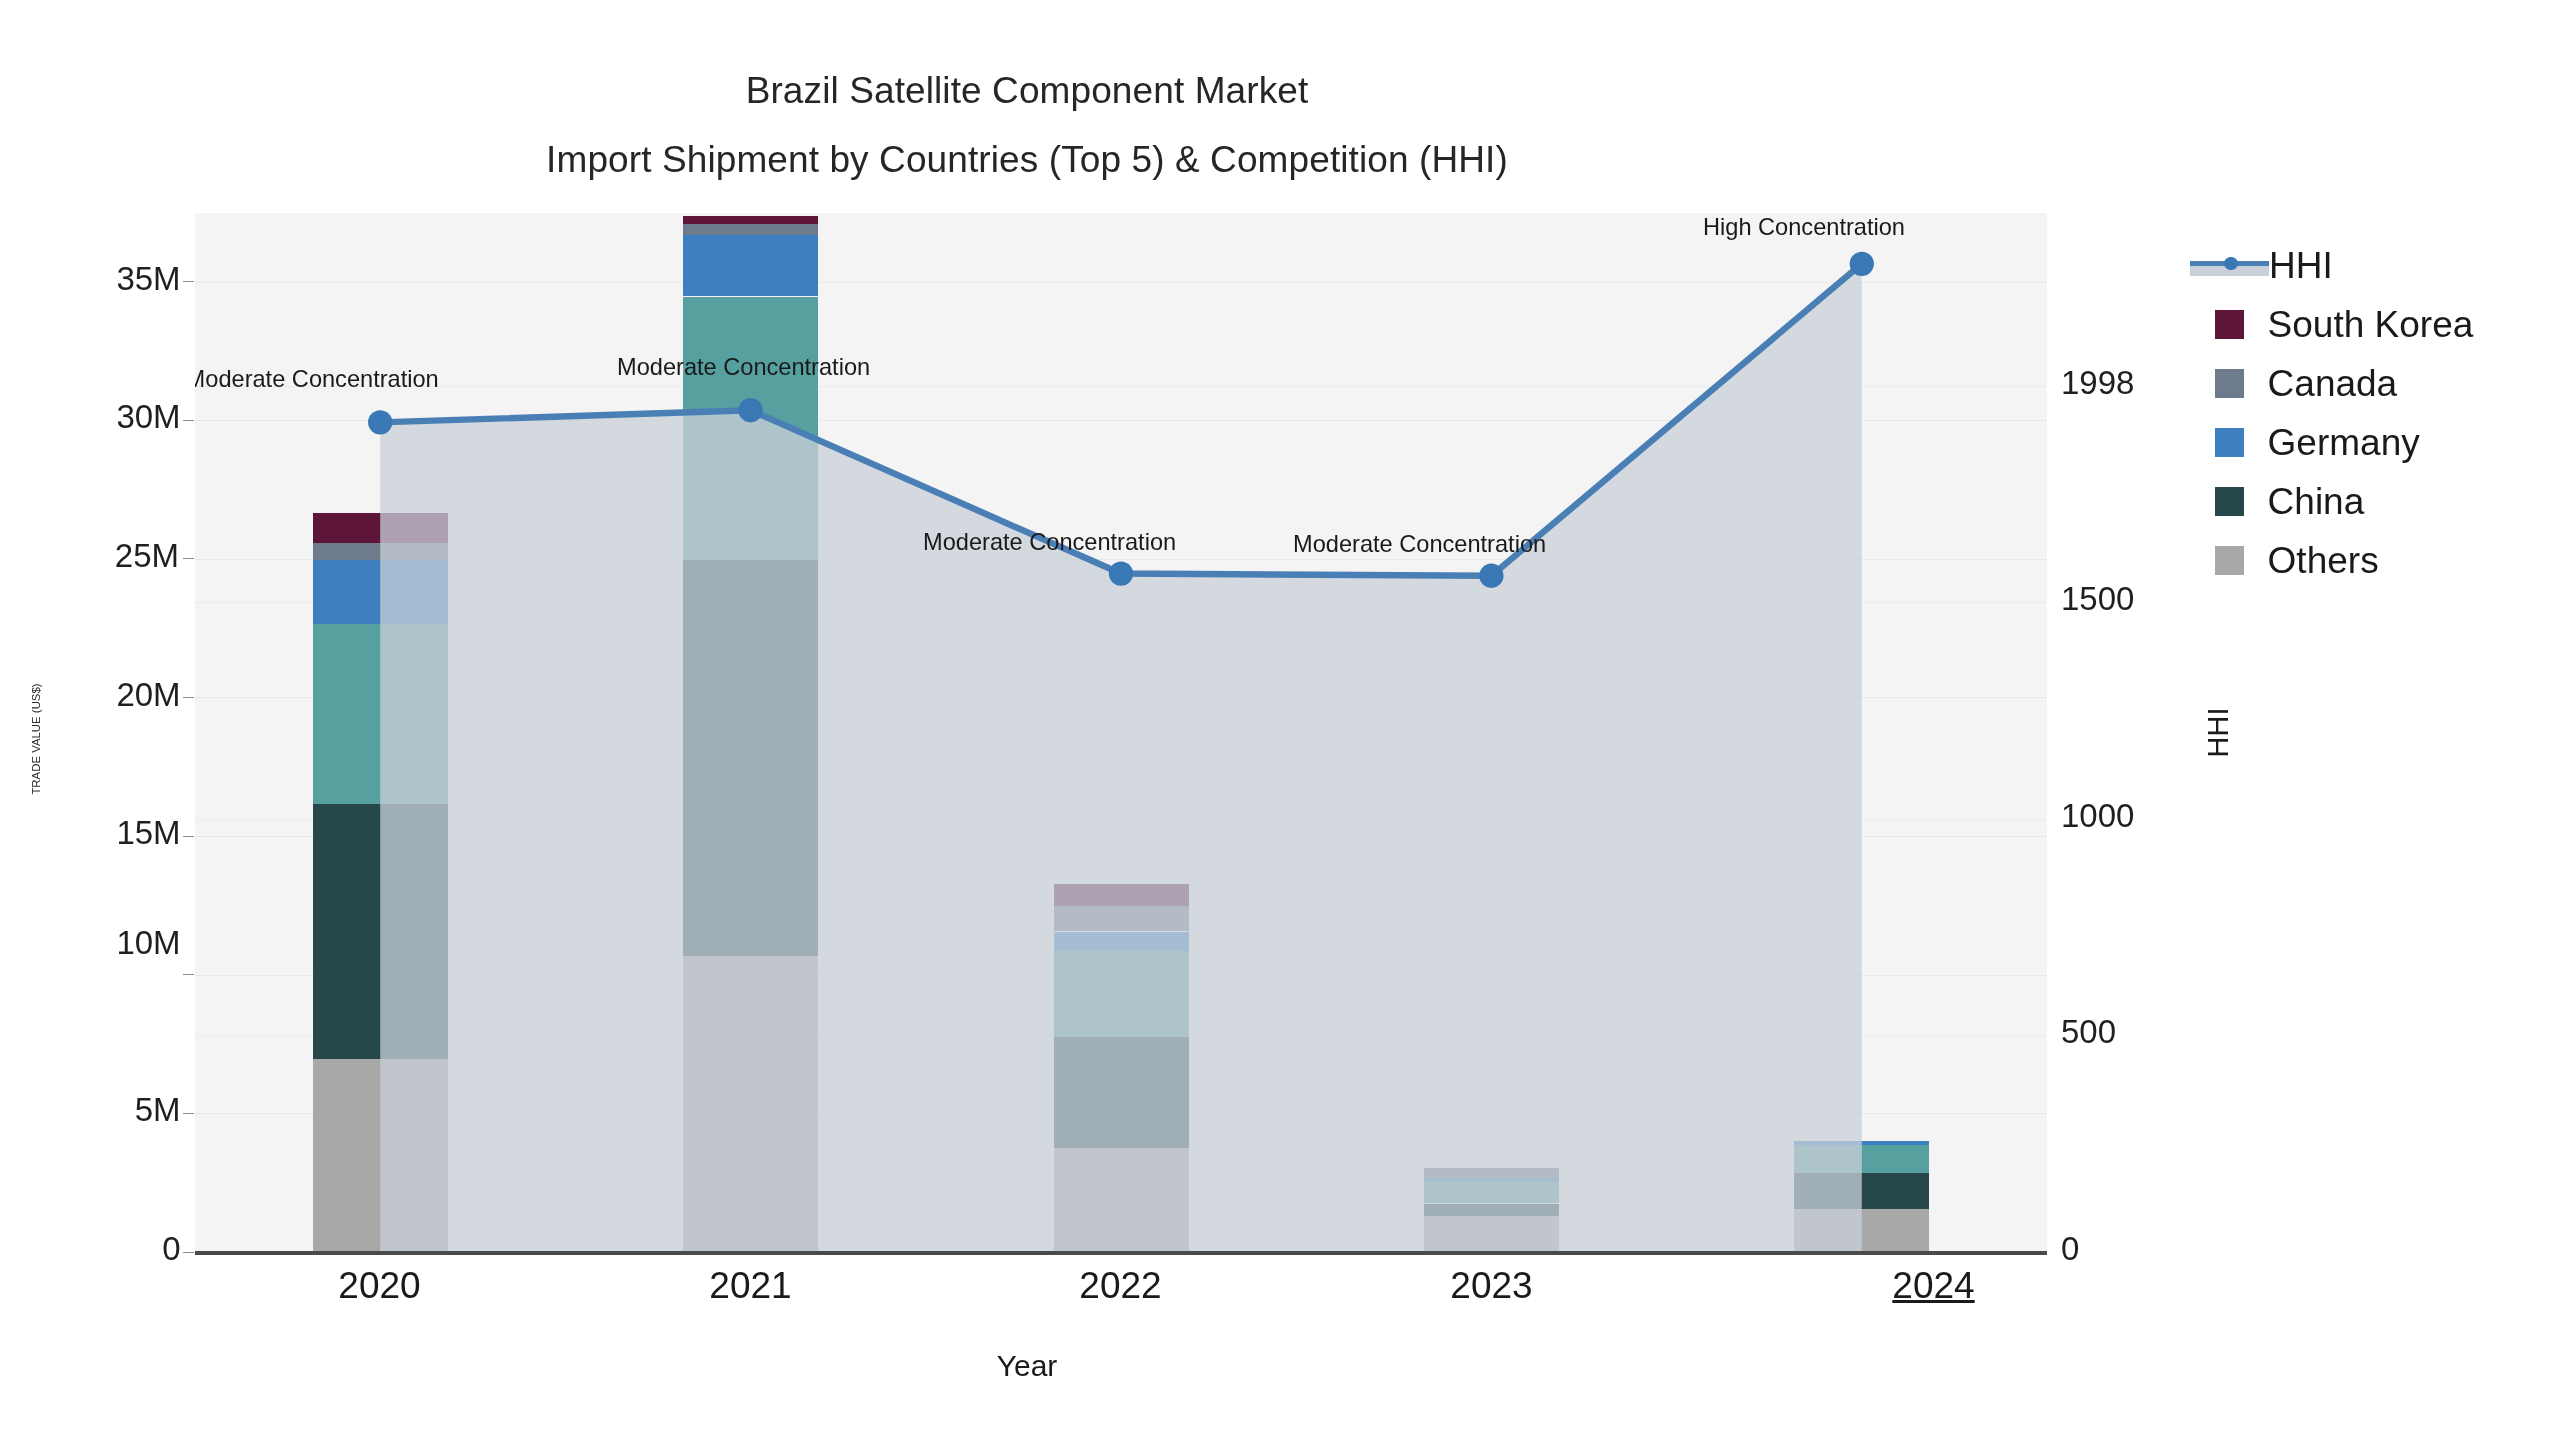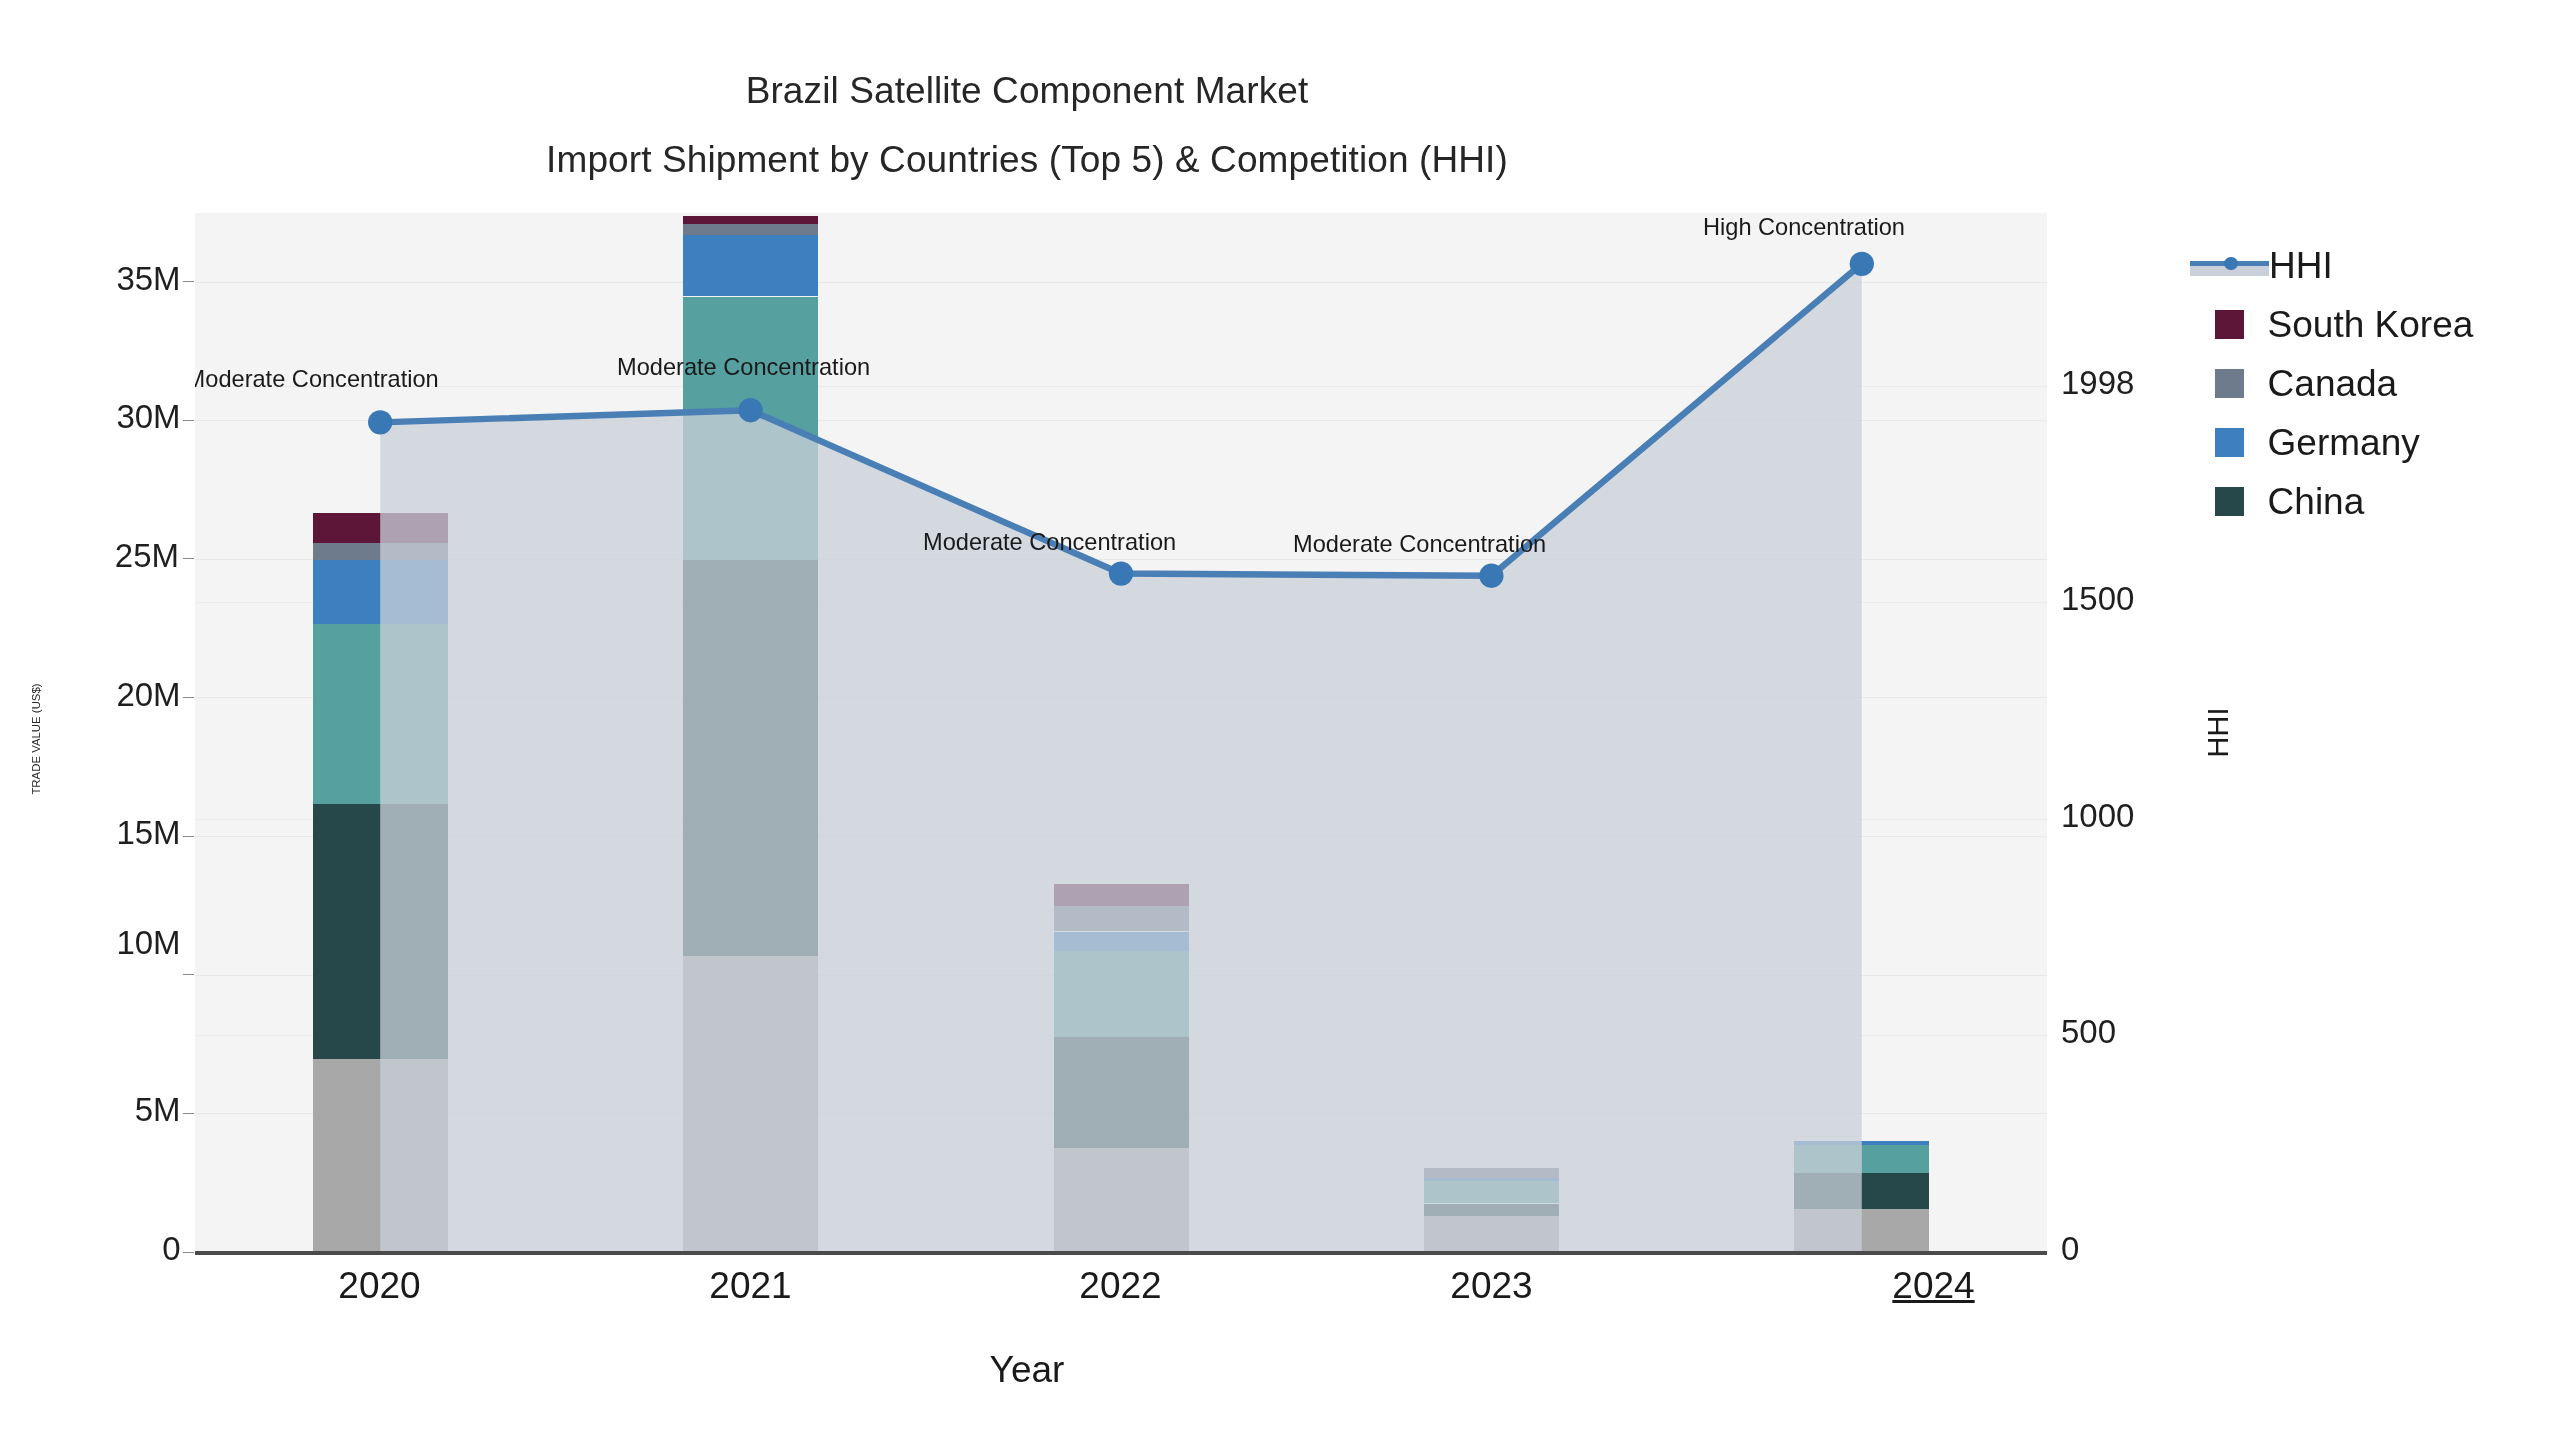--- a/index.html
+++ b/index.html
@@ -28,21 +28,21 @@
   .annot{position:absolute;font-size:23.6px;color:#1a1a1a;white-space:nowrap;font-family:"Liberation Sans",sans-serif;}
   .ytick-left{position:absolute;text-align:right;font-size:33px;color:#1f1f1f;white-space:nowrap;width:172px;}
   .tickmark-left{position:absolute;width:11.4px;height:1.4px;background:#8a8a8a;}
 
   
   .ytick-right{position:absolute;text-align:left;font-size:33px;color:#1f1f1f;white-space:nowrap;width:172px;}
 
   
   .xaxis-line{position:absolute;left:195px;top:1251px;width:1852px;height:3.6px;background:#4a4a4a;}
   .xtick-label{position:absolute;top:1265px;font-size:37px;color:#1a1a1a;text-align:center;}
-  .axis-title-x{position:absolute;top:1349px;left:0;width:2054px;text-align:center;font-size:37px;color:#1a1a1a;}
+  .axis-title-x{position:absolute;top:1349px;left:0;width:2054px;text-align:center;font-size:30px;color:#1a1a1a;}
 
   
   .legend{position:absolute;left:2190px;top:236px;}
   .legend-row{display:flex;align-items:center;height:59px;}
   .legend-swatch{width:29px;height:29px;margin-right:34px;flex:0 0 auto;}
   .legend-line-swatch{width:79px;height:29px;position:relative;margin-right:0px;flex:0 0 auto;}
   .legend-line-swatch .ll-fill{position:absolute;left:0;bottom:4.3px;width:100%;height:10px;background:#c9d0da;}
   .legend-line-swatch .ll-line{position:absolute;left:0;top:10px;width:100%;height:5px;background:#4a7fb5;}
   .legend-line-swatch .ll-dot{position:absolute;left:34px;top:5.7px;width:13.6px;height:13.6px;border-radius:50%;background:#3a78b5;}
   .legend-label{font-size:37px;color:#1a1a1a;white-space:nowrap;}
@@ -185,16 +185,20 @@
         <div class="legend-label">Canada</div>
       </div>
       <div class="legend-row">
         <div class="legend-swatch" style="background: rgb(61, 127, 191); margin-left: 25px; margin-right: 23.6px;"></div>
         <div class="legend-label">Germany</div>
       </div>
       <div class="legend-row">
         <div class="legend-swatch" style="background: rgb(39, 72, 74); margin-left: 25px; margin-right: 23.6px;"></div>
         <div class="legend-label">China</div>
       </div>
+      <div class="legend-row">
+        <div class="legend-swatch" style="background: rgb(168, 168, 168); margin-left: 25px; margin-right: 23.6px;"></div>
+        <div class="legend-label">Others</div>
+      </div>
     </div>
 
 </div>
 
 
 </body></html>

